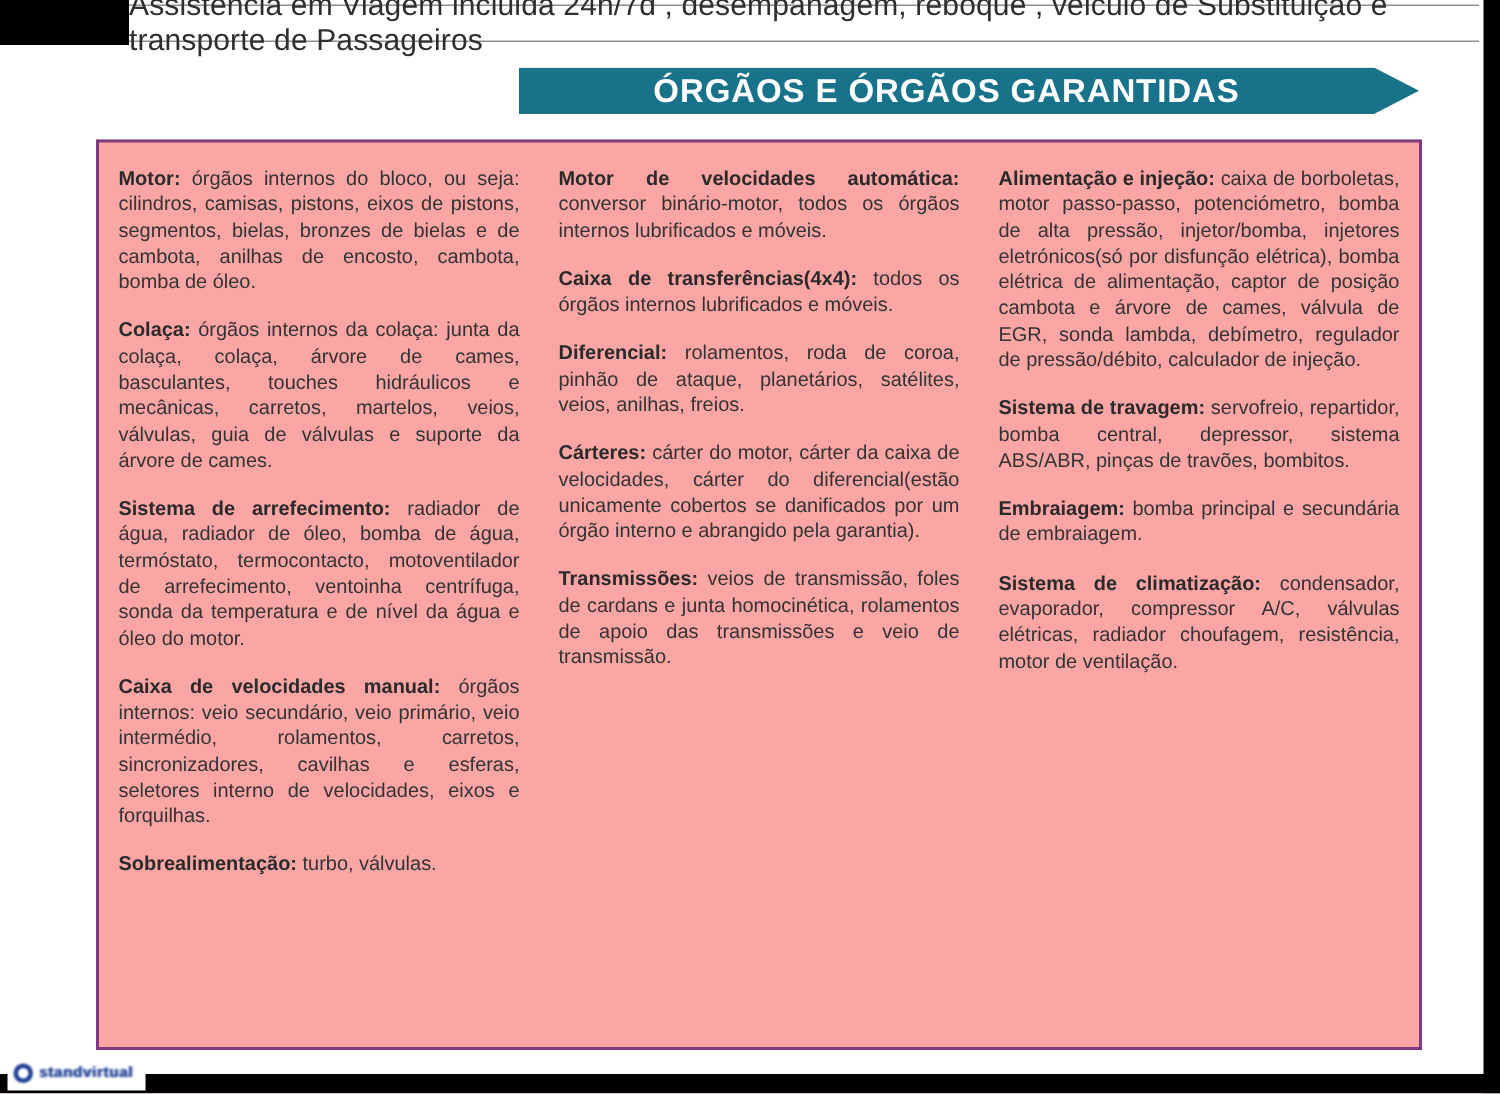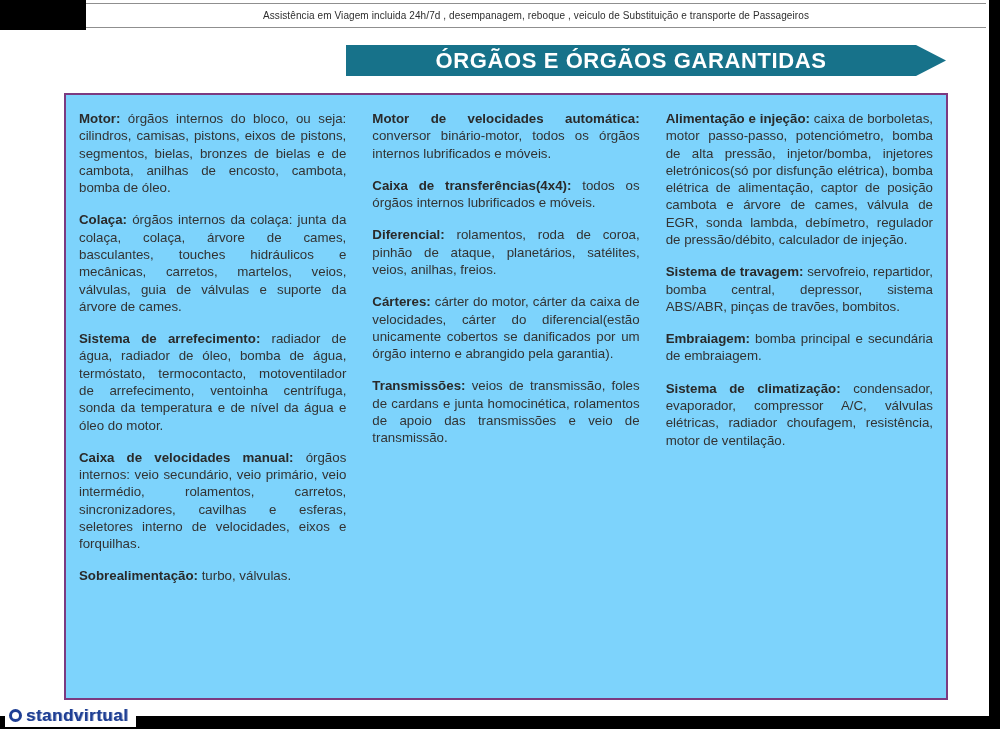--- a/index.html
+++ b/index.html
@@ -21,21 +21,21 @@
   .edge{position:absolute;background:#000;}
   .edge-topleft{left:0;top:0;width:86px;height:30px;}
   .edge-right{right:0;top:0;width:11px;height:729px;}
   .edge-bottom{left:0;bottom:0;width:1000px;height:13px;}
 
   
   .top-note{
     position:absolute;left:86px;right:14px;top:3px;height:25px;
     border-top:1px solid #8f8f8f;border-bottom:1px solid #8f8f8f;
     display:flex;align-items:center;justify-content:center;
-    font-size:10px;color:#2e2e2e;letter-spacing:.1px;
+    font-size:20px;color:#2e2e2e;letter-spacing:.1px;
   }
 
   
   .banner{
     position:absolute;left:346px;top:45px;width:600px;height:31px;
     background:var(--banner-teal);
     clip-path:polygon(0 0,calc(100% - 30px) 0,100% 50%,calc(100% - 30px) 100%,0 100%);
     display:flex;align-items:center;justify-content:center;
     padding-right:30px;
   }
@@ -44,21 +44,21 @@
     white-space:nowrap;
   }
 
   
   .content-box{
     position:absolute;left:64px;top:93px;width:884px;height:607px;
     border:2px solid var(--box-border);
     display:flex;gap:26px;
     padding:15px 13px 8px 13px;
     overflow:hidden;
-    background:#7dd3fc;
+    background:#fca5a5;
   }
   .col{flex:1 1 0;min-width:0;}
   .section{
     font-size:13.3px;line-height:1.3;color:var(--text);
     text-align:justify;
     margin-bottom:15px;
   }
   .section strong{font-weight:bold;color:#2a2a2a;}
 
   
@@ -68,21 +68,21 @@
     display:flex;align-items:center;gap:4px;
     z-index:3;
   }
   .wm-ring{
     width:13px;height:13px;border-radius:50%;
     border:3px solid var(--watermark-blue);
     filter:blur(.7px);
     flex:none;
   }
   .watermark span{
-    font-size:17px;font-weight:bold;color:var(--watermark-blue);
+    font-size:10px;font-weight:bold;color:var(--watermark-blue);
     letter-spacing:.5px;filter:blur(.7px);
     text-shadow:1px 0 0 rgba(31,63,148,.55);
     white-space:nowrap;
   }
 </style>
 </head>
 <body>
 
 <div class="page">
 

